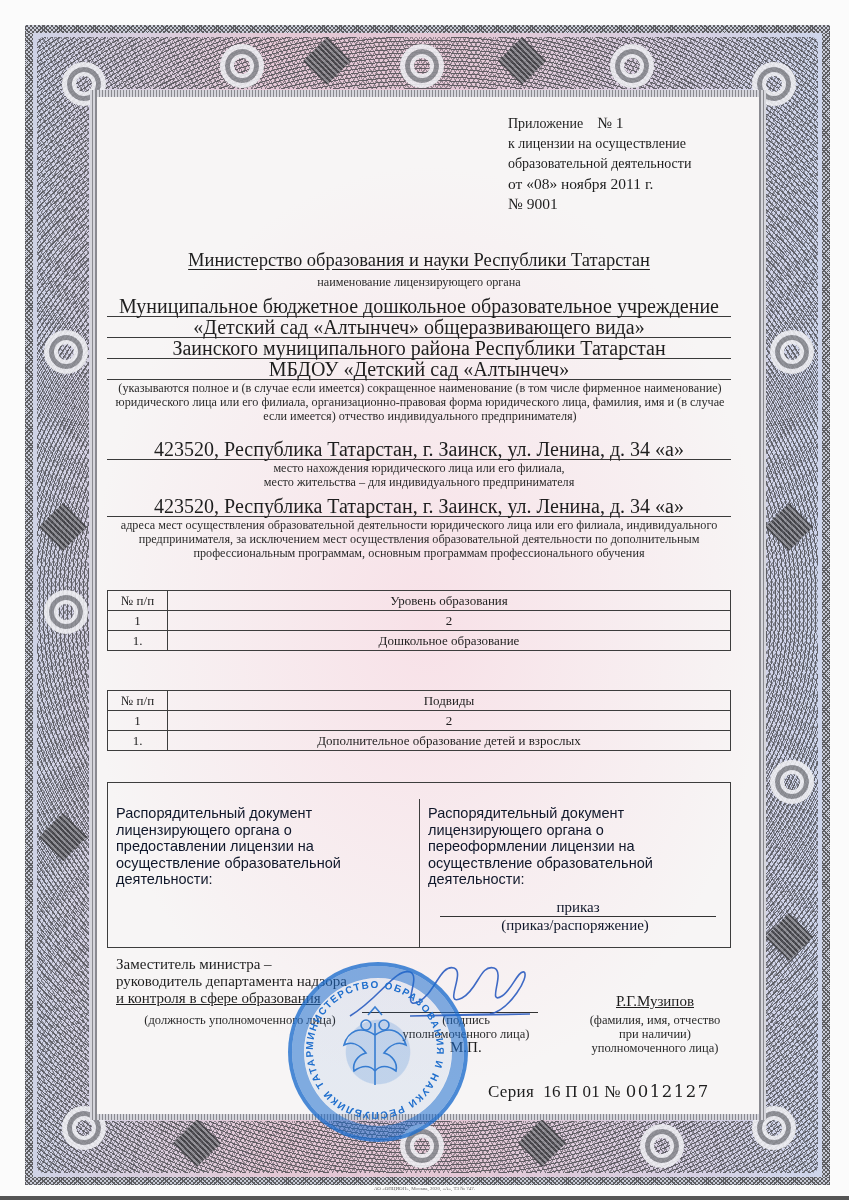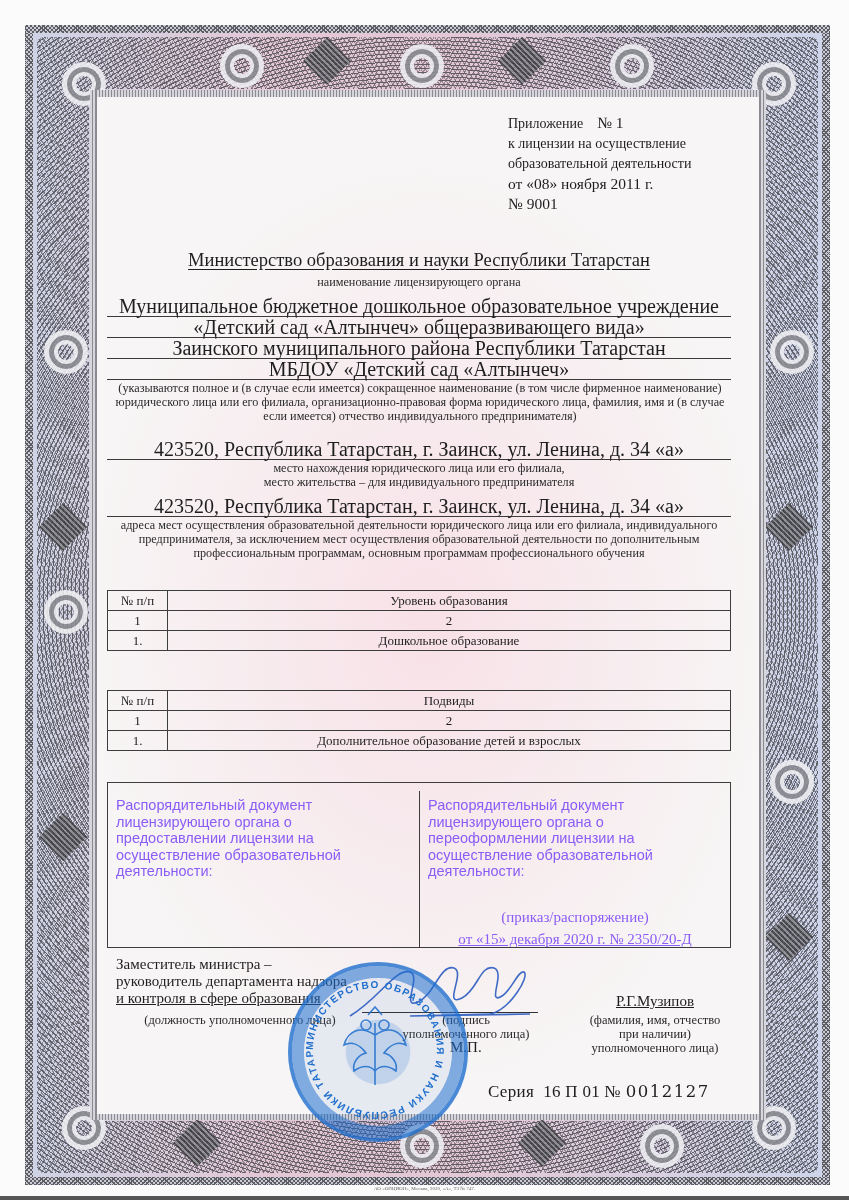--- a/index.html
+++ b/index.html
@@ -54,21 +54,21 @@
   .ministry span { text-decoration:underline; text-underline-offset:3px; }
   .caption { font-size:12.2px; line-height:14px; color:#2a2a2a; }
   .ruled { font-size:20px; line-height:19px; border-bottom:1px solid #3a3a3a; }
 
   .tbl { left:107px; width:624px; border-collapse:collapse; }
   .tbl td { border:1px solid #3d3d3d; font-size:13px; height:19px; padding:0; text-align:center; line-height:18px; }
   .tbl .title { font-weight:bold; font-size:17.5px; height:23px; }
   .tbl .num { width:59px; }
 
   .orders { left:107px; top:782px; width:624px; height:166px; box-sizing:border-box; border:1px solid #3d3d3d; }
-  .orders .col { position:absolute; top:8px; bottom:0; box-sizing:border-box; padding:6px 8px; font-family:"Liberation Sans","DejaVu Sans",sans-serif; font-size:14.5px; line-height:16.5px; color:#8b5cf6; }
+  .orders .col { position:absolute; top:16px; bottom:0; box-sizing:border-box; padding:6px 8px; font-family:"Liberation Sans","DejaVu Sans",sans-serif; font-size:14.5px; line-height:16.5px; color:#0f172a; }
   .orders .left { left:0; width:312px; border-right:1px solid #3d3d3d; }
   .orders .right { left:312px; right:0; }
   .order-type { position:absolute; left:20px; right:14px; top:100px; text-align:center; font-family:"Liberation Serif",serif; font-size:15px; border-bottom:1px solid #333; line-height:17px; }
   .order-sub { position:absolute; left:0; right:0; top:118px; text-align:center; font-family:"Liberation Serif",serif; font-size:15px; }
   .order-date { position:absolute; left:0; right:0; top:140px; text-align:center; font-family:"Liberation Serif",serif; font-size:15px; }
   .order-date span { text-decoration:underline; }
 
   .sign-pos { left:116px; top:956px; font-size:15px; line-height:17px; }
   .sign-pos .ul { text-decoration:underline; }
   .sign-line2 { left:362px; top:1012px; width:176px; border-bottom:1px solid #333; }
@@ -175,22 +175,22 @@
   </tr>
 </tbody>
   </table>
 
 <div class="abs orders">
   <div class="col left">
     <div style="width:240px">Распорядительный документ лицензирующего органа о предоставлении лицензии на осуществление образовательной деятельности:</div>
   </div>
   <div class="col right">
     <div style="width:250px">Распорядительный документ лицензирующего органа о переоформлении лицензии на осуществление образовательной деятельности:</div>
+    <div class="order-type">приказ</div>
     <div class="order-sub">(приказ/распоряжение)</div>
-    <div class="order-date"><span>от «15» декабря 2020 г. № 2350/20-Д</span></div>
   </div>
 </div>
 
 <div class="abs sign-pos">
   <div>Заместитель министра –</div>
   <div>руководитель департамента надзора</div>
   <div class="ul">и контроля в сфере образования</div>
 </div>
 <div class="abs cap-small" style="left:130px;top:1013px;width:220px">(должность уполномоченного лица)</div>
 

